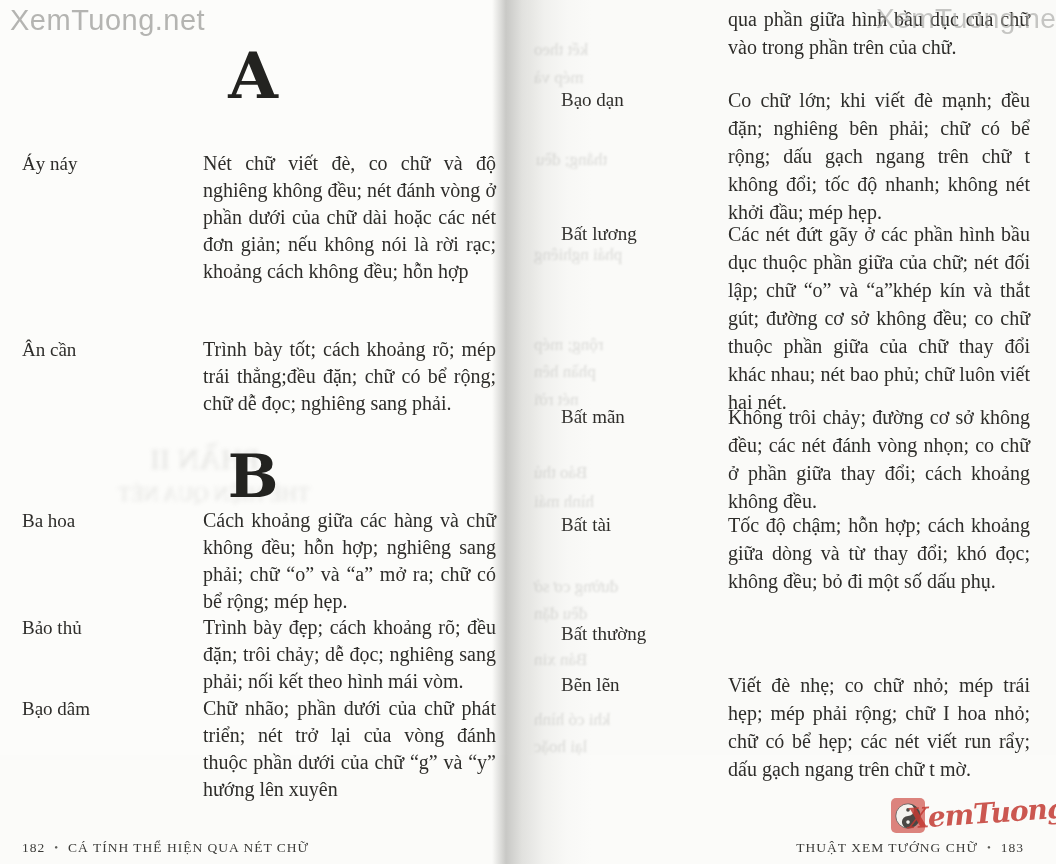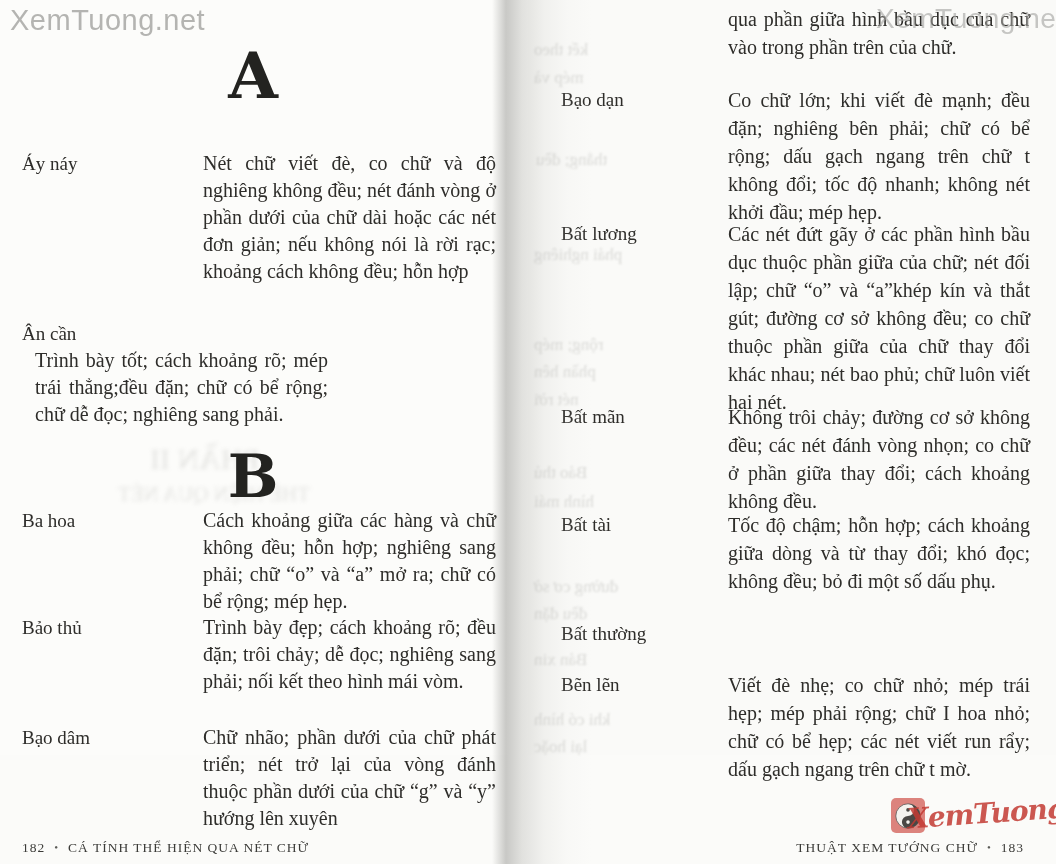--- a/index.html
+++ b/index.html
@@ -50,24 +50,24 @@
   .term  { font-size:19px; line-height:27px; white-space:nowrap; }
   .desc  { text-align:justify; font-size:20px; }
   .page-left  .entry { left:22px; }
   .page-left  .term  { width:168px; flex:none; }
   .page-left  .desc  { width:293px; flex:none; line-height:27px;margin-left:13px; }
   .page-right .entry { left:33px; }
   .page-right .term  { width:167px; flex:none; }
   .page-right .desc  { width:302px; flex:none; line-height:28px; }
 
   .le-0 { top:150px; }
-  .le-1 { top:320px;flex-direction:column; }
+  .le-1 { top:336px; }
   .le-2 { top:507px; }
   .le-3 { top:614px; }
-  .le-4 { top:724px;justify-content:flex-end; }
+  .le-4 { top:695px;justify-content:flex-end; }
 
   .re-cont { top:5px; left:200px !important; }
   .re-0 { top:86px; }
   .re-1 { top:220px; }
   .re-2 { top:403px; }
   .re-3 { top:511px; }
   .re-4 { top:620px; }
   .re-5 { top:671px; }
 
   

